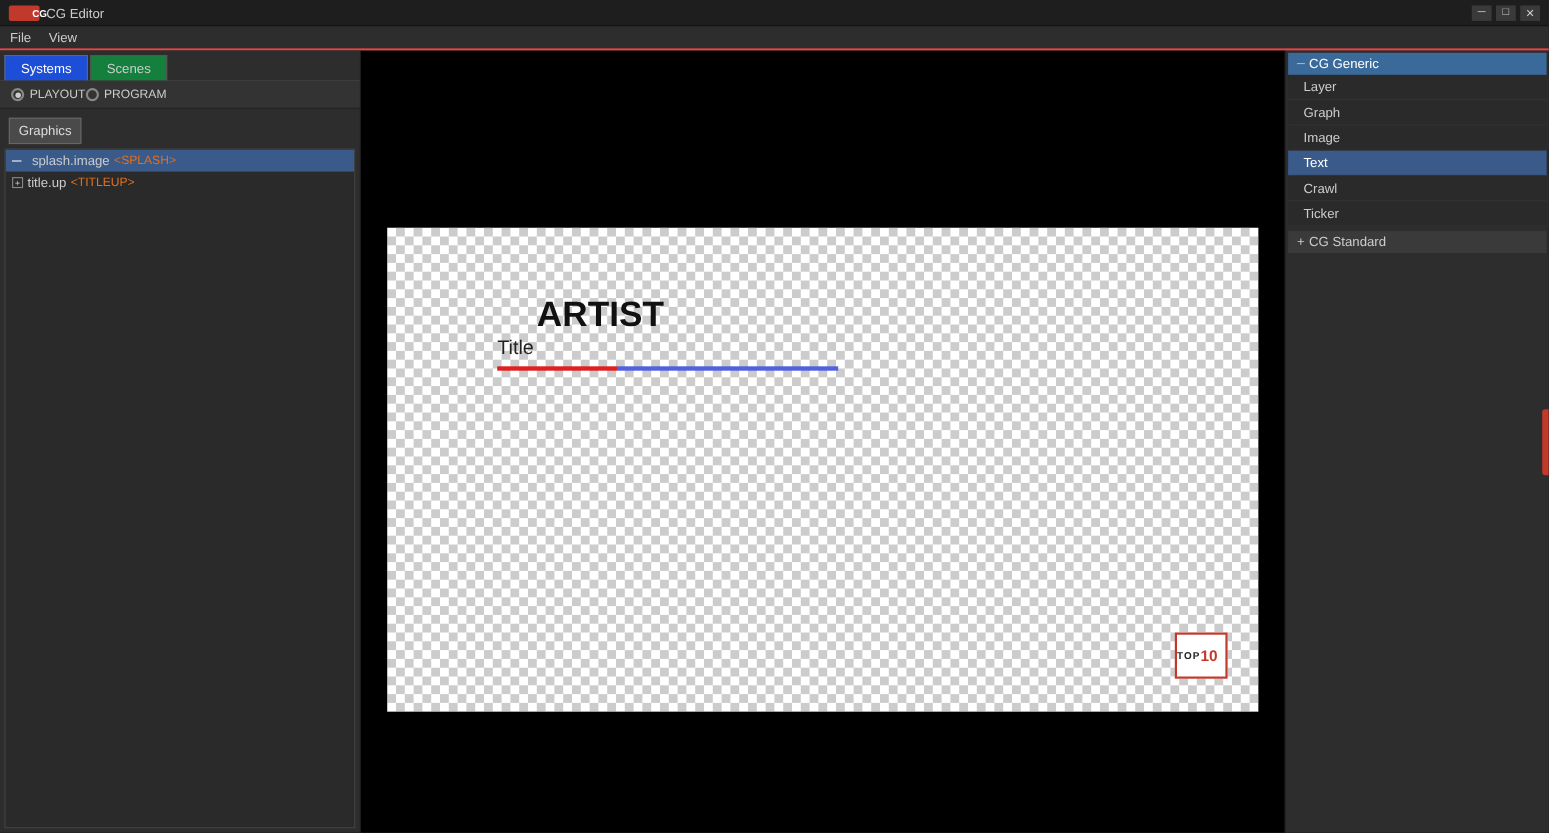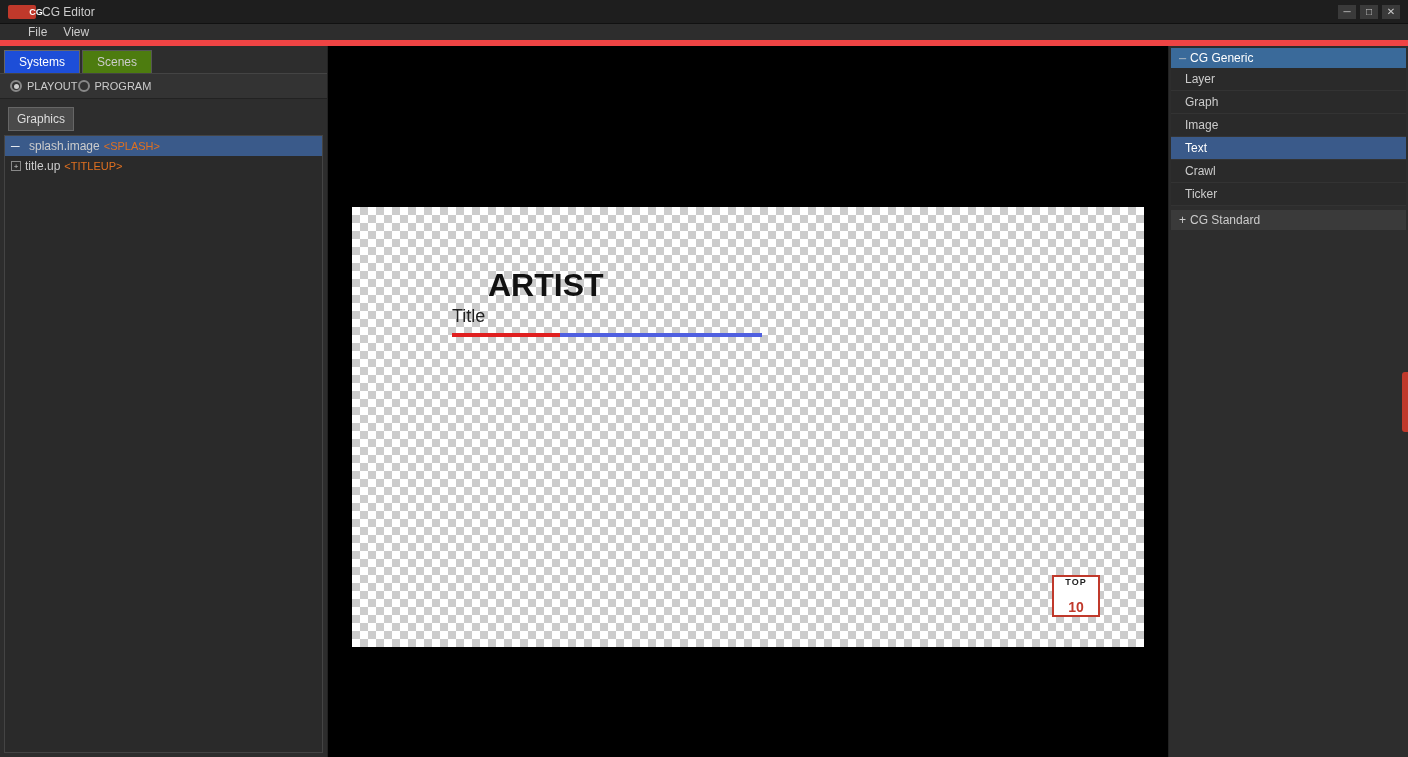--- a/index.html
+++ b/index.html
@@ -34,22 +34,22 @@
       border: none; color: #ccc; font-size: 10px; cursor: pointer;
       display: flex; align-items: center; justify-content: center;
     }
 
     
     .menubar {
       height: 22px;
       background: #2d2d2d;
       display: flex;
       align-items: center;
-      padding: 0 20px;
-      border-bottom: 6px solid #ef4444;
+      padding: 0 1px;
+      border-bottom: 2px solid #ef4444;
     }
     .menubar-item {
       padding: 2px 8px;
       cursor: pointer;
       font-size: 12px;
       color: #ccc;
     }
 
     
     .main-layout {
@@ -74,21 +74,21 @@
       border-bottom: 1px solid #444;
     }
     .tab {
       padding: 4px 14px;
       cursor: pointer;
       font-size: 12px;
       color: #ccc;
       border: 1px solid #555;
       border-bottom: none;
       margin-right: 2px;
-      background: #4d7c0f;
+      background: #15803d;
     }
     .tab.active {
       background: #1d4ed8;
       color: #fff;
       border-color: #666;
     }
 
     
     .radio-row {
       display: flex;
@@ -210,28 +210,28 @@
     }
     .canvas-line {
       margin-top: 6px;
       width: 310px;
       height: 4px;
       background: linear-gradient(to right, #e02020 35%, #5060e0 35%);
     }
     .canvas-logo {
       position: absolute;
       bottom: 30px;
-      right: 44px;
+      right: 28px;
       width: 48px;
       height: 42px;
       border: 2px solid #c0392b;
       display: flex;
-      flex-direction: column;
-      align-items: center;
-      justify-content: space-between;
+      flex-direction: row;
+      align-items: center;
+      justify-content: flex-start;
       background: white;
     }
     .canvas-logo-top {
       font-size: 9px;
       font-weight: bold;
       color: #222;
       letter-spacing: 1px;
     }
     .canvas-logo-bottom {
       font-size: 14px;

